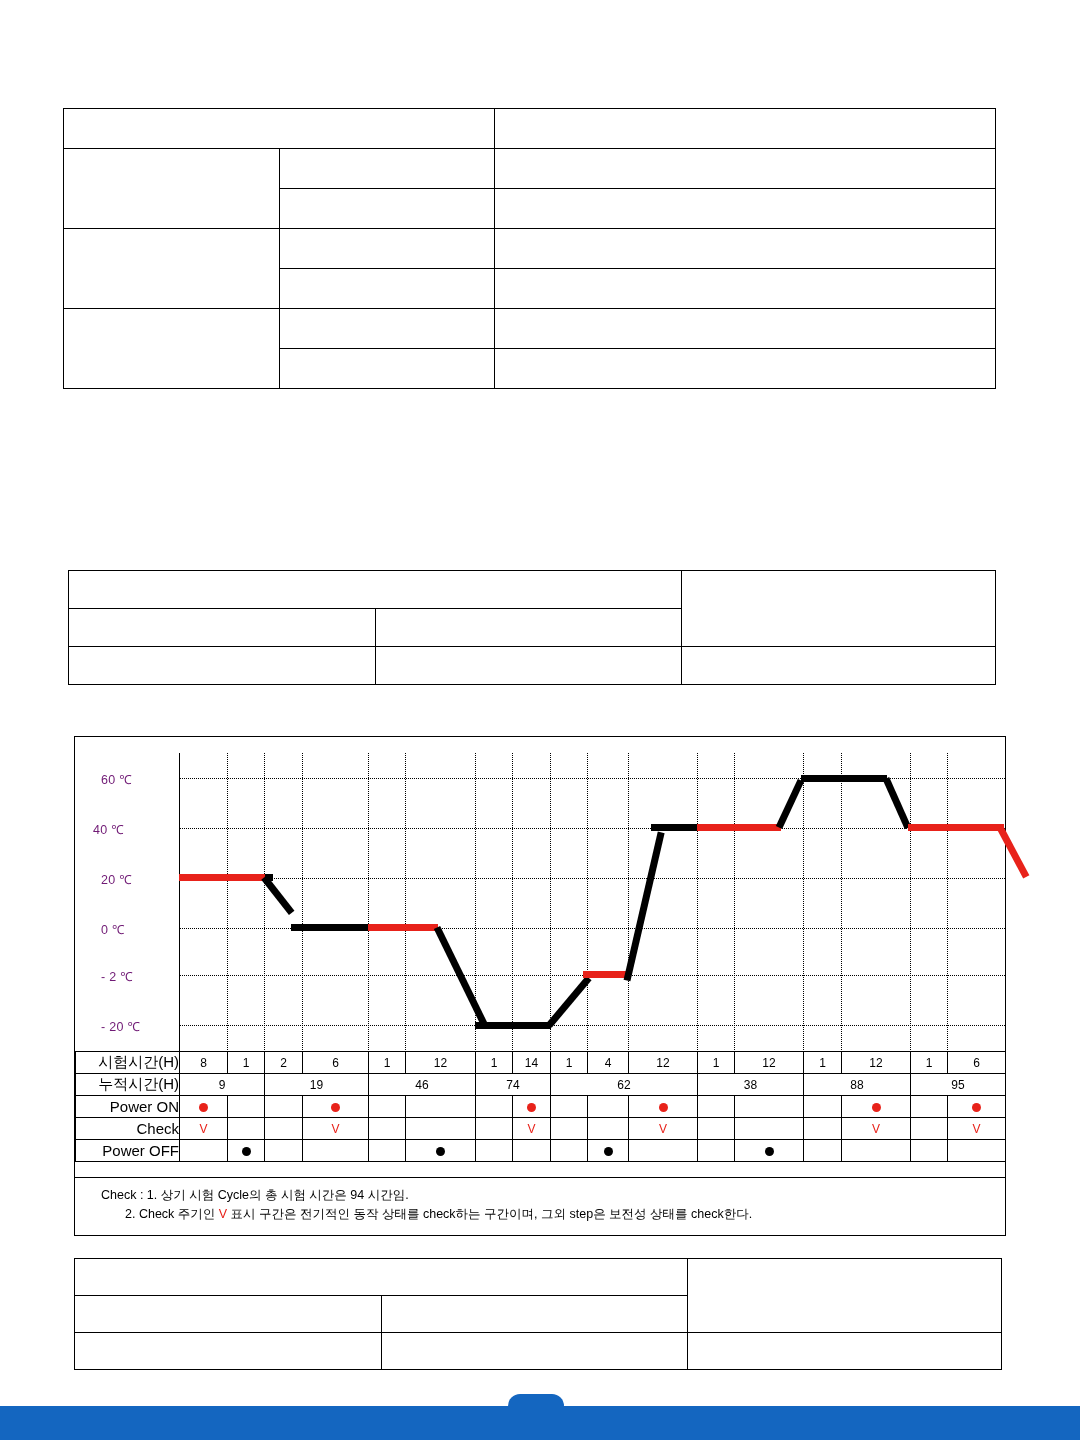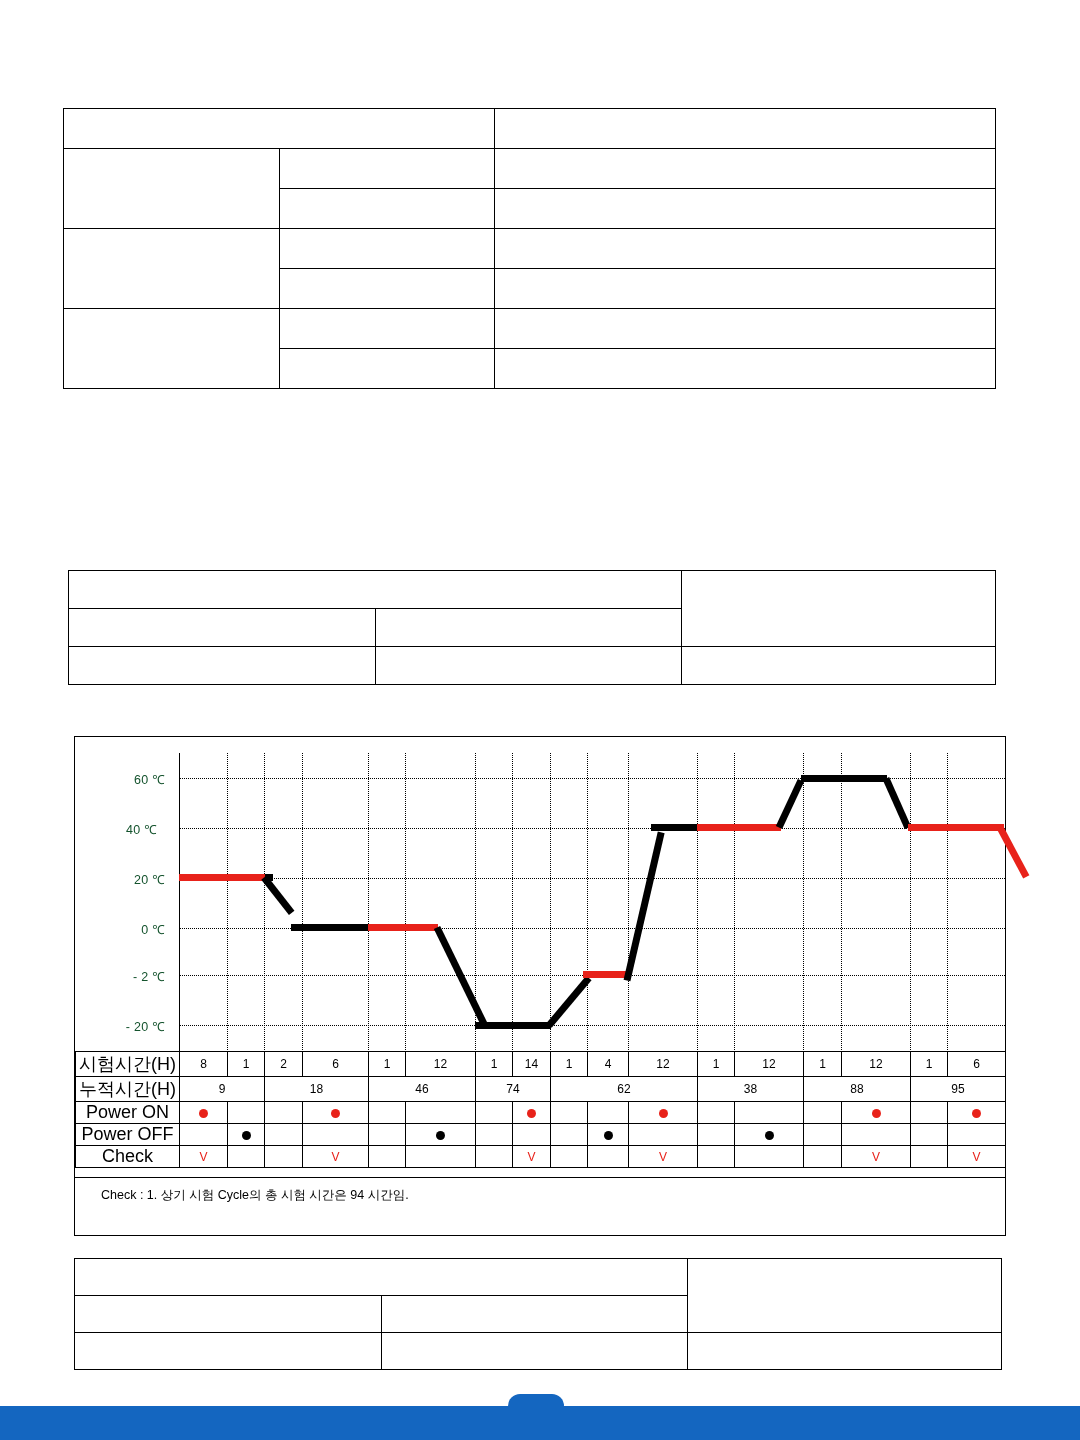--- a/index.html
+++ b/index.html
@@ -46,22 +46,22 @@
 
   #plot-area {
     position:absolute;
     left:0; top:0;
     width:932px; height:315px;
   }
 
   .axis-label {
     position:absolute;
     font-size:12.5px;
-    color:#14532d;
-    text-align:right;
+    color:#701a75;
+    text-align:left;
     width:64px;
     letter-spacing:0.3px;
     white-space:nowrap;
   }
 
   .hline {
     position:absolute;
     left:104px;
     width:826px;
     height:0;
@@ -98,21 +98,22 @@
     border:1px solid #000;
     height:21px;
     text-align:center;
     vertical-align:middle;
     padding:0;
     font-size:12px;
     color:#000;
   }
   #data-table td.rowhdr {
     width:104px;
-    font-size:18px;
+    font-size:15px;
+    text-align:right;
   }
   .dot-red, .dot-black {
     display:inline-block;
     width:9px; height:9px;
     border-radius:50%;
     vertical-align:middle;
   }
   .dot-red { background:#e8221a; }
   .dot-black { background:#000; }
   .check-v { color:#e8221a; font-size:12px; }
@@ -315,21 +316,21 @@
       <td>1</td>
       <td>12</td>
       <td>1</td>
       <td>12</td>
       <td>1</td>
       <td>6</td>
     </tr>
     <tr>
       <td class="rowhdr">누적시간(H)</td>
       <td colspan="2">9</td>
-      <td colspan="2">18</td>
+      <td colspan="2">19</td>
       <td colspan="2">46</td>
       <td colspan="2">74</td>
       <td colspan="3">62</td>
       <td colspan="2">38</td>
       <td colspan="2">88</td>
       <td colspan="2">95</td>
     </tr>
     <tr>
       <td class="rowhdr">Power ON</td>
       <td><span class="dot-red"></span></td>
@@ -344,64 +345,65 @@
       <td></td>
       <td><span class="dot-red"></span></td>
       <td></td>
       <td></td>
       <td></td>
       <td><span class="dot-red"></span></td>
       <td></td>
       <td><span class="dot-red"></span></td>
     </tr>
     <tr>
-      <td class="rowhdr">Power OFF</td>
-      <td></td>
-      <td><span class="dot-black"></span></td>
-      <td></td>
-      <td></td>
-      <td></td>
-      <td><span class="dot-black"></span></td>
-      <td></td>
-      <td></td>
-      <td></td>
-      <td><span class="dot-black"></span></td>
-      <td></td>
-      <td></td>
-      <td><span class="dot-black"></span></td>
-      <td></td>
-      <td></td>
-      <td></td>
-      <td></td>
+      <td class="rowhdr">Check</td>
+      <td><span class="check-v">V</span></td>
+      <td></td>
+      <td></td>
+      <td><span class="check-v">V</span></td>
+      <td></td>
+      <td></td>
+      <td></td>
+      <td><span class="check-v">V</span></td>
+      <td></td>
+      <td></td>
+      <td><span class="check-v">V</span></td>
+      <td></td>
+      <td></td>
+      <td></td>
+      <td><span class="check-v">V</span></td>
+      <td></td>
+      <td><span class="check-v">V</span></td>
     </tr>
     <tr>
-      <td class="rowhdr">Check</td>
-      <td><span class="check-v">V</span></td>
-      <td></td>
-      <td></td>
-      <td><span class="check-v">V</span></td>
-      <td></td>
-      <td></td>
-      <td></td>
-      <td><span class="check-v">V</span></td>
-      <td></td>
-      <td></td>
-      <td><span class="check-v">V</span></td>
-      <td></td>
-      <td></td>
-      <td></td>
-      <td><span class="check-v">V</span></td>
-      <td></td>
-      <td><span class="check-v">V</span></td>
+      <td class="rowhdr">Power OFF</td>
+      <td></td>
+      <td><span class="dot-black"></span></td>
+      <td></td>
+      <td></td>
+      <td></td>
+      <td><span class="dot-black"></span></td>
+      <td></td>
+      <td></td>
+      <td></td>
+      <td><span class="dot-black"></span></td>
+      <td></td>
+      <td></td>
+      <td><span class="dot-black"></span></td>
+      <td></td>
+      <td></td>
+      <td></td>
+      <td></td>
     </tr>
   </tbody>
     </table>
 
   <div id="notes">
     <div class="n1">Check : 1. 상기 시험 Cycle의 총 시험 시간은 94 시간임.</div>
+    <div class="n2"><span>2. Check 주기인 </span><span class="v">V</span><span> 표시 구간은 전기적인 동작 상태를 check하는 구간이며, 그외 step은 보전성 상태를 check한다.</span></div>
   </div>
 </div>
 
 <table class="grid" id="table-bottom">
   <tbody>
       <tr>
     <td colspan="2" style="width:612px;"></td>
     <td rowspan="2" style="width:313px;"></td>
   </tr>
   <tr>

